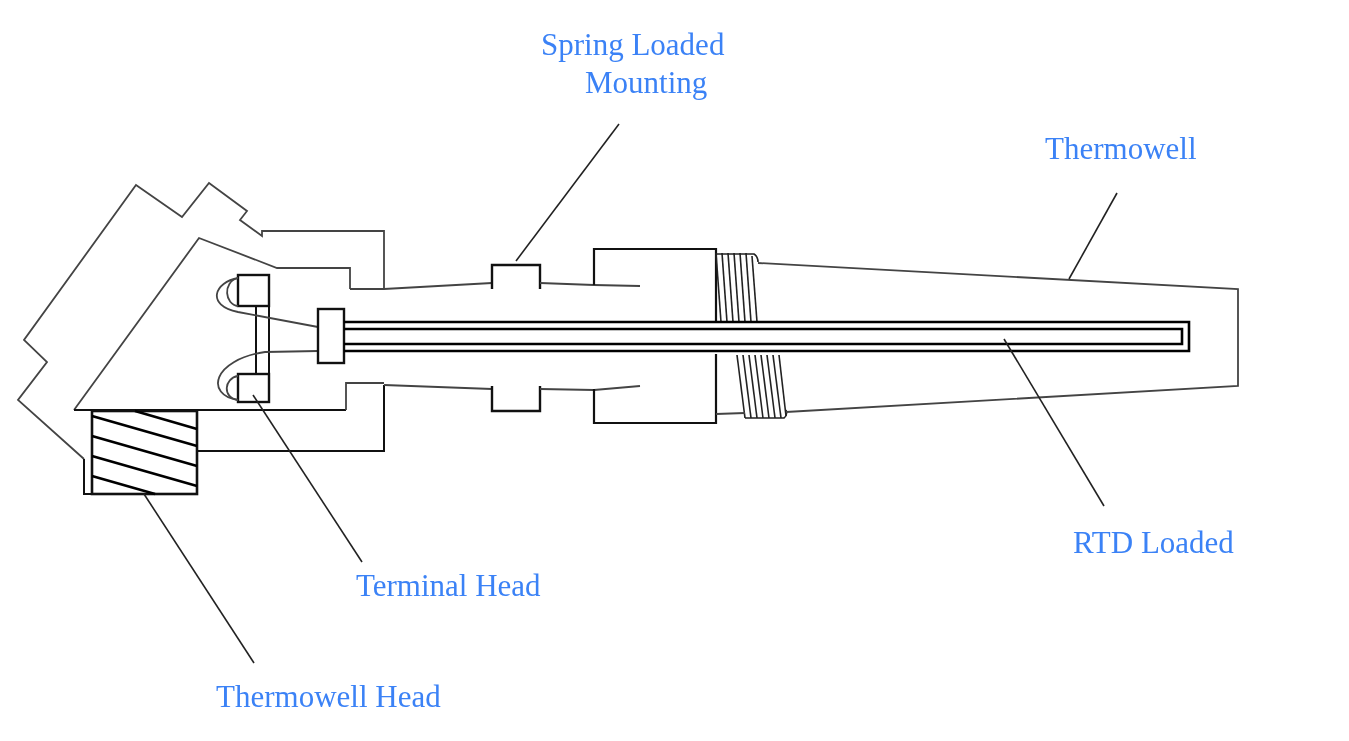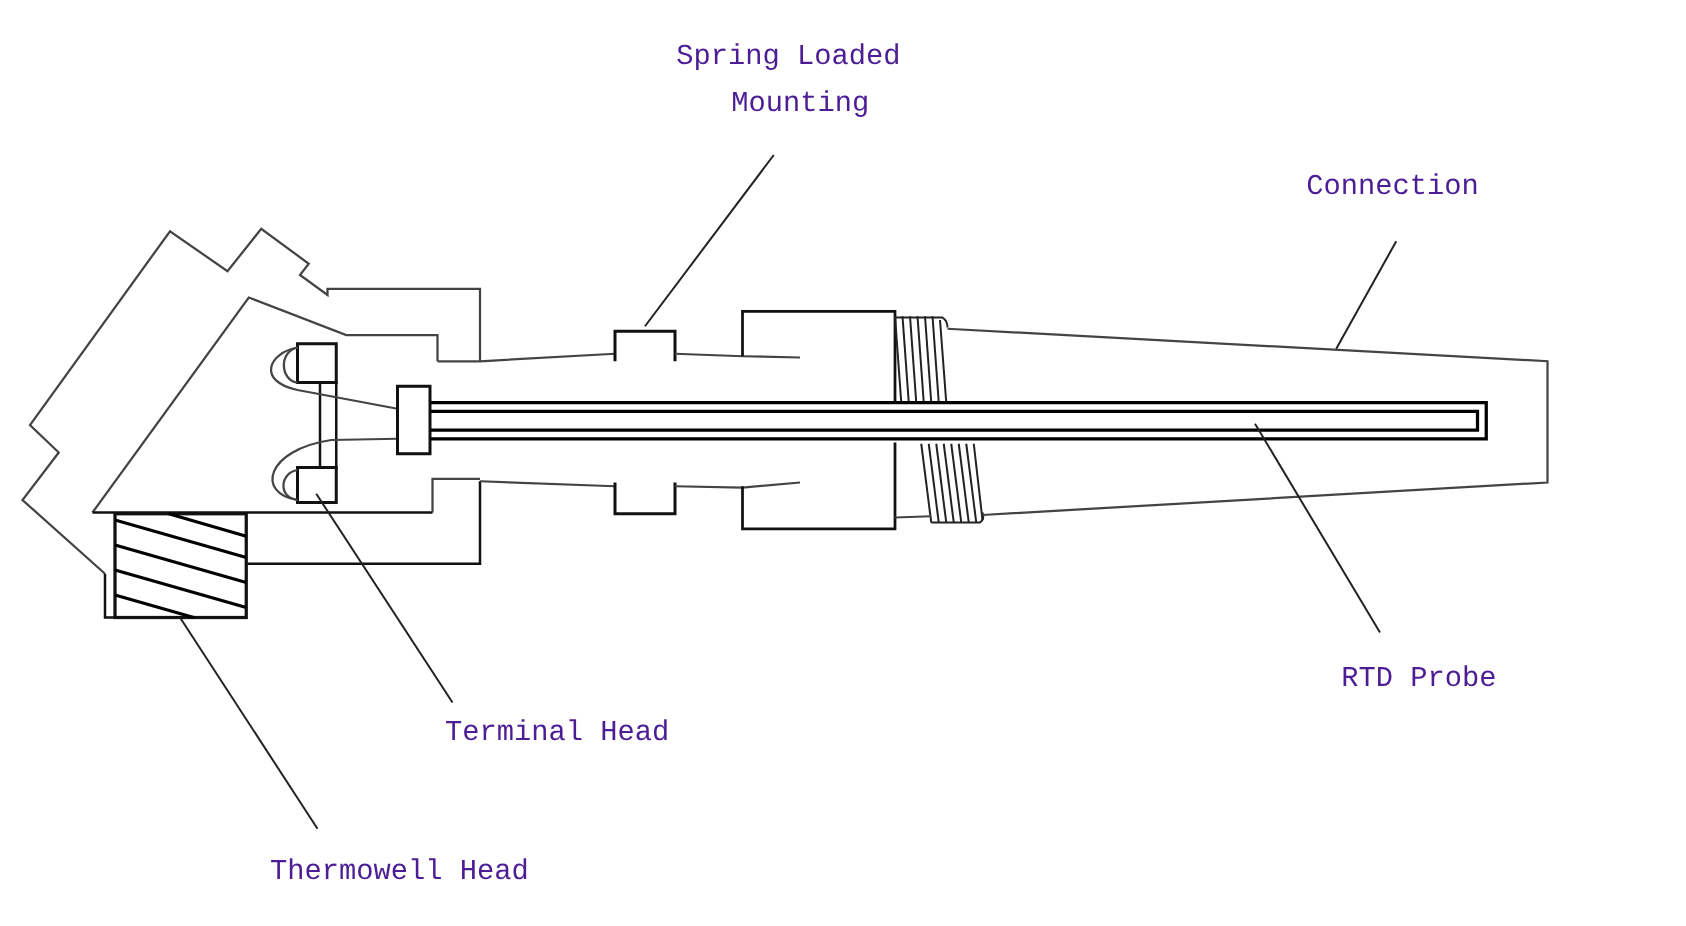--- a/index.html
+++ b/index.html
@@ -1,22 +1,22 @@
 <!DOCTYPE html>
 <html><head>
   <meta charset="utf-8">
   <style>
     html, body { margin: 0; padding: 0; background: #ffffff; }
     body { width: 1349px; height: 741px; position: relative; overflow: hidden; }
     #diagram { position: absolute; left: 0; top: 0; width: 1349px; height: 741px; }
     .label {
       position: absolute;
-      font-family: Liberation Mono, monospace;
-      font-size: 23px;
-      color: #4c1d95;
+      font-family: Liberation Serif, serif;
+      font-size: 31px;
+      color: #3b82f6;
       line-height: 38px;
       white-space: nowrap;
     }
     .ln { fill: none; stroke: #111; stroke-width: 2; stroke-linejoin: miter; }
     .ln-grey { fill: none; stroke: #444; stroke-width: 1.8; }
     .ln-thick { fill: none; stroke: #000; stroke-width: 2.6; }
     .leader { stroke: #222; stroke-width: 1.6; fill: none; }
   </style>
 </head>
 <body>
@@ -103,16 +103,16 @@
     <line class="leader" x1="516" y1="261" x2="619" y2="124"></line>
     <line class="leader" x1="1069" y1="279" x2="1117" y2="193"></line>
     <line class="leader" x1="1004" y1="339" x2="1104" y2="506"></line>
     <line class="leader" x1="253" y1="395" x2="362" y2="562"></line>
     <line class="leader" x1="144" y1="494" x2="254" y2="663"></line>
   </g>
 </svg>
 
 <div class="label" style="left:541px; top:26px;">Spring Loaded</div>
 <div class="label" style="left:585px; top:64px;">Mounting</div>
-<div class="label" style="left:1045px; top:130px;">Connection</div>
-<div class="label" style="left:1073px; top:524px;">RTD Probe</div>
+<div class="label" style="left:1045px; top:130px;">Thermowell</div>
+<div class="label" style="left:1073px; top:524px;">RTD Loaded</div>
 <div class="label" style="left:356px; top:567px;">Terminal Head</div>
 <div class="label" style="left:216px; top:678px;">Thermowell Head</div>
 
 </body></html>

